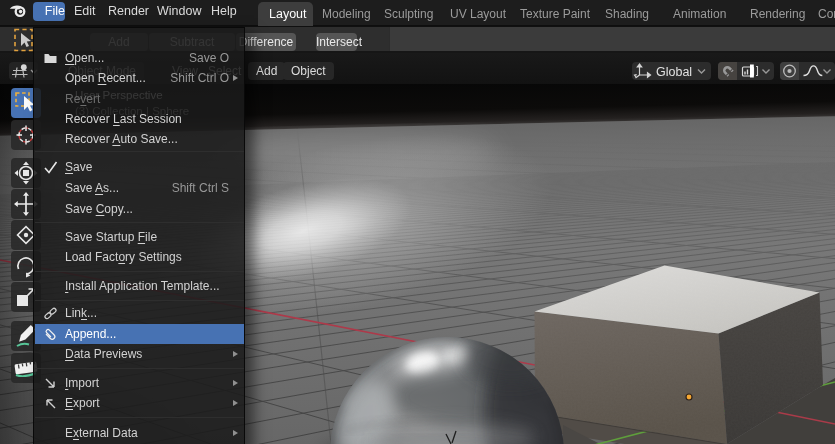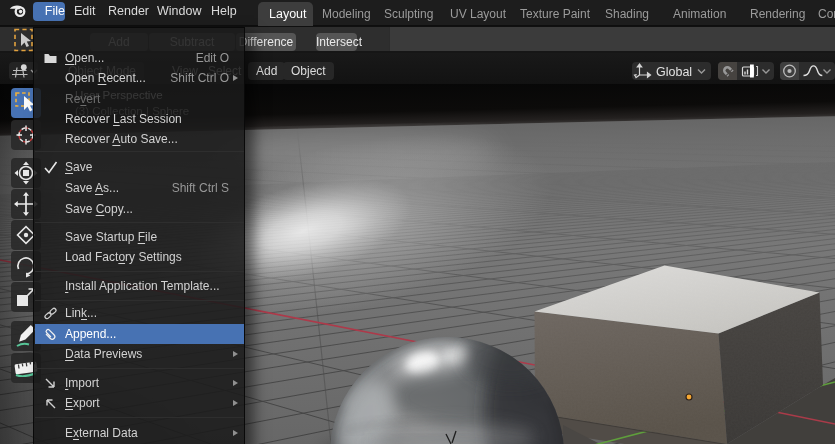--- a/index.html
+++ b/index.html
@@ -424,21 +424,21 @@
     </svg>
   </div>
 </div>
 
 <div id="fmenu">
   <div class="mi" style="top:20px">
         <svg class="mico" viewBox="0 0 15 15">
           <path d="M1.5 3 h4 l1.5 2 h6.5 v7 h-12 z" fill="#d8d8d8"></path>
         </svg>
         <span class="lbl"><u>O</u>pen...</span>
-        <span class="sc">Edit O</span>
+        <span class="sc">Save O</span>
       </div>
   <div class="mi" style="top:40px">
         <span class="lbl">Open <u>R</u>ecent...</span>
         <span class="sc">Shift Ctrl O</span>
         <span class="arr"></span>
       </div>
   <div class="mi dis" style="top:60.5px">
         <span class="lbl">Re<u>v</u>ert</span>
       </div>
   <div class="mi" style="top:80.5px">

